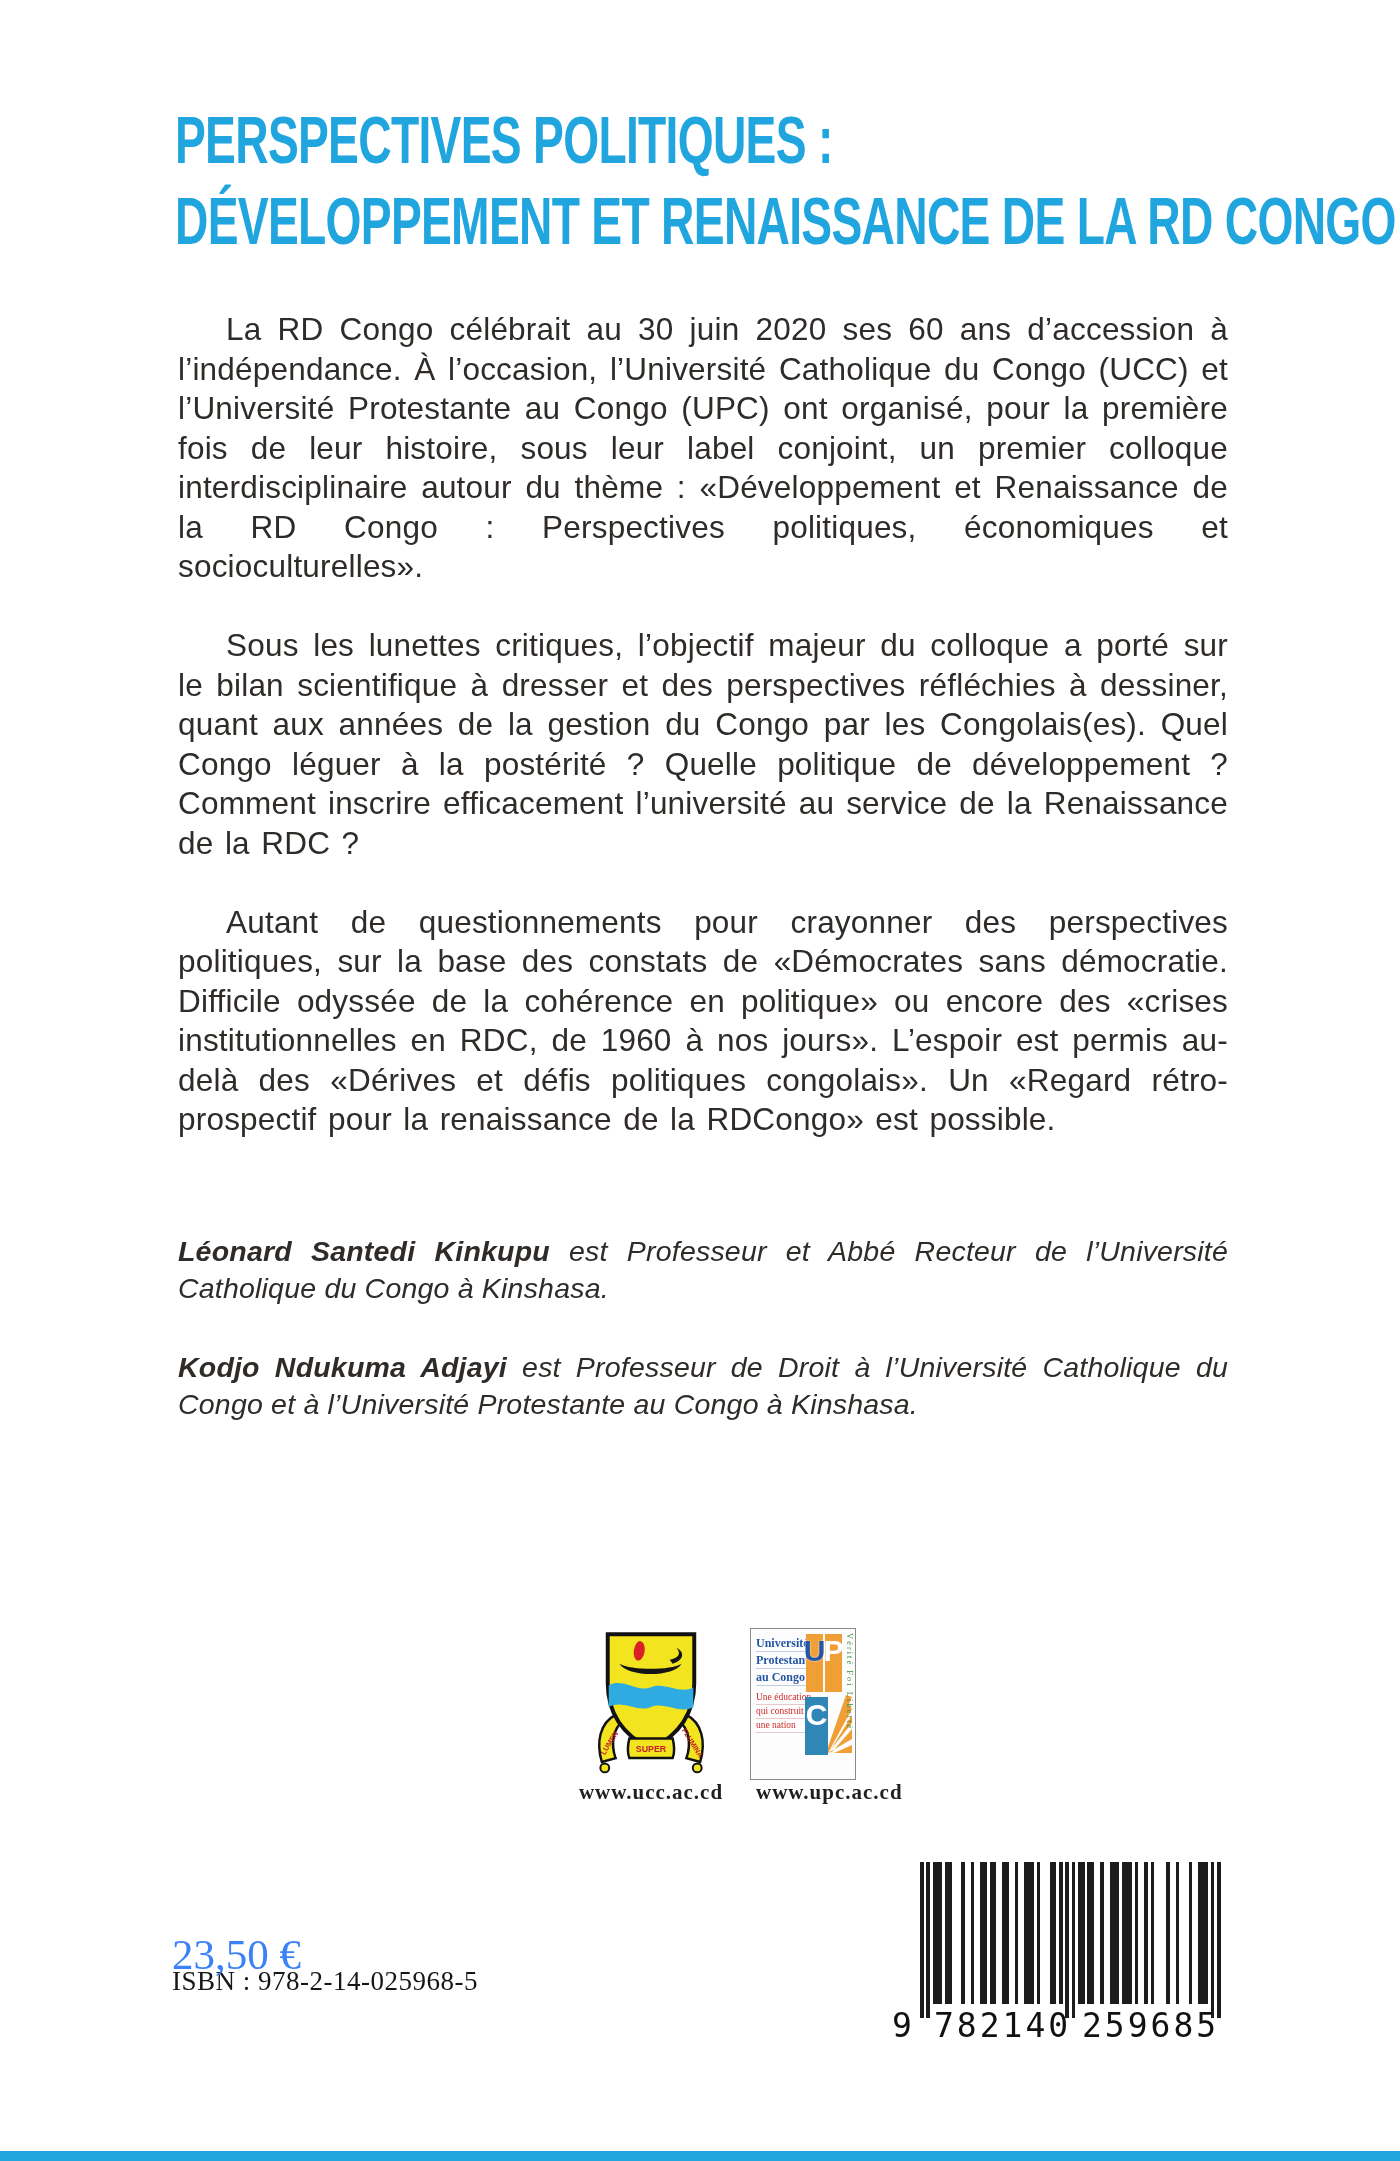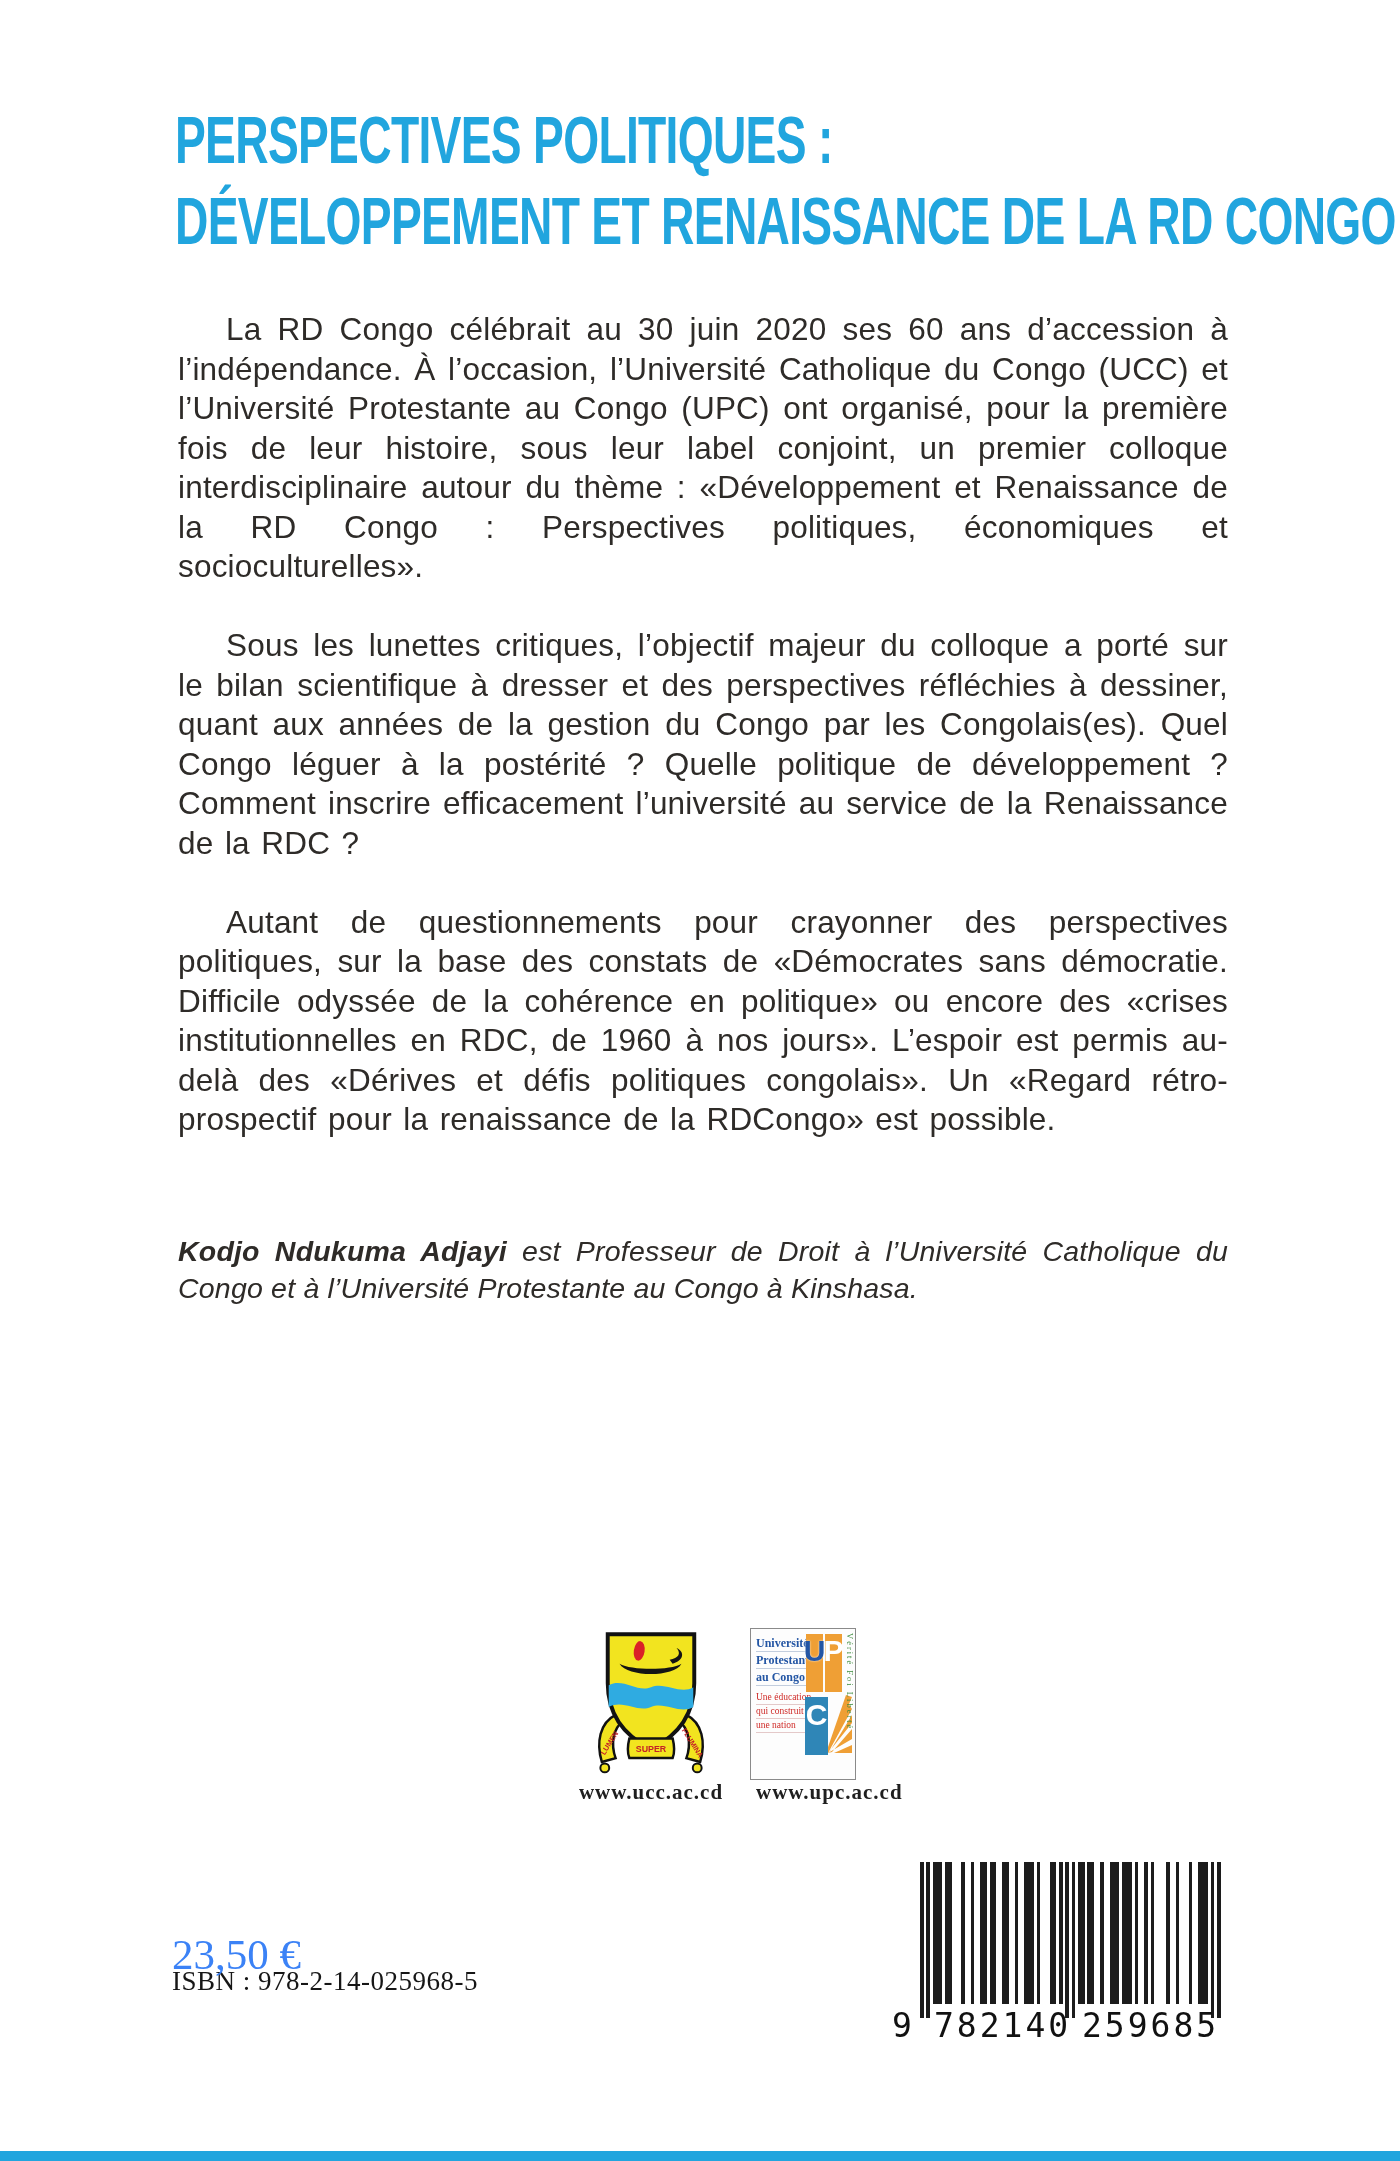--- a/index.html
+++ b/index.html
@@ -72,20 +72,24 @@
     <div class="title-line">PERSPECTIVES POLITIQUES :</div>
     <div class="title-line">DÉVELOPPEMENT ET RENAISSANCE DE LA RD CONGO</div>
   </header>
 
   <main class="content">
     <p class="para">La RD Congo célébrait au 30 juin 2020 ses 60 ans d’accession à l’indépendance. À l’occasion, l’Université Catholique du Congo (UCC) et l’Université Protestante au Congo (UPC) ont organisé, pour la première fois de leur histoire, sous leur label conjoint, un premier colloque interdisciplinaire autour du thème : «Développement et Renaissance de la RD Congo : Perspectives politiques, économiques et socioculturelles».</p>
     <p class="para">Sous les lunettes critiques, l’objectif majeur du colloque a porté sur le bilan scientifique à dresser et des perspectives réfléchies à dessiner, quant aux années de la gestion du Congo par les Congolais(es). Quel Congo léguer à la postérité ? Quelle politique de développement ? Comment inscrire efficacement l’université au service de la Renaissance de la RDC ?</p>
     <p class="para">Autant de questionnements pour crayonner des perspectives politiques, sur la base des constats de «Démocrates sans démocratie. Difficile odyssée de la cohérence en politique» ou encore des «crises institutionnelles en RDC, de 1960 à nos jours». L’espoir est permis au-delà des «Dérives et défis politiques congolais». Un «Regard rétro-prospectif pour la renaissance de la RDCongo» est possible.</p>
 
     <section class="bios">
+      <p class="bio">
+        <span class="bio-name">Léonard Santedi Kinkupu</span>
+        <span>est Professeur et Abbé Recteur de l’Université Catholique du Congo à Kinshasa.</span>
+      </p>
       <p class="bio">
         <span class="bio-name">Kodjo Ndukuma Adjayi</span>
         <span>est Professeur de Droit à l’Université Catholique du Congo et à l’Université Protestante au Congo à Kinshasa.</span>
       </p>
     </section>
   </main>
 
   <div class="ucc">
     <svg width="118" height="150" viewBox="0 0 120 152">
       <path d="M24,88 C8,96 4,116 10,136 L24,132 C19,118 21,102 32,94 Z" fill="#f2e41f" stroke="#111" stroke-width="2.5"></path>

